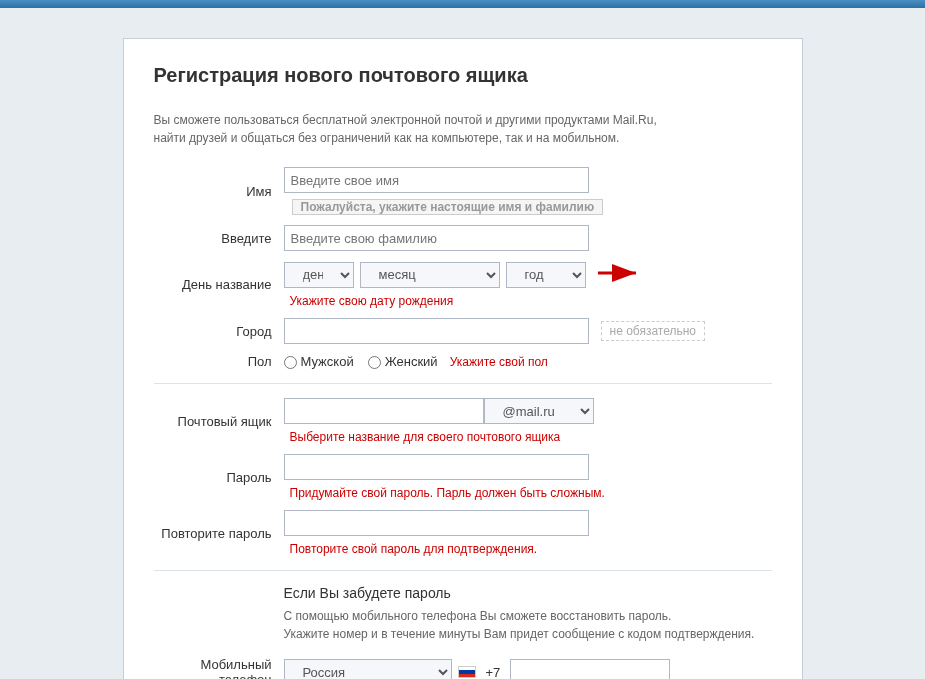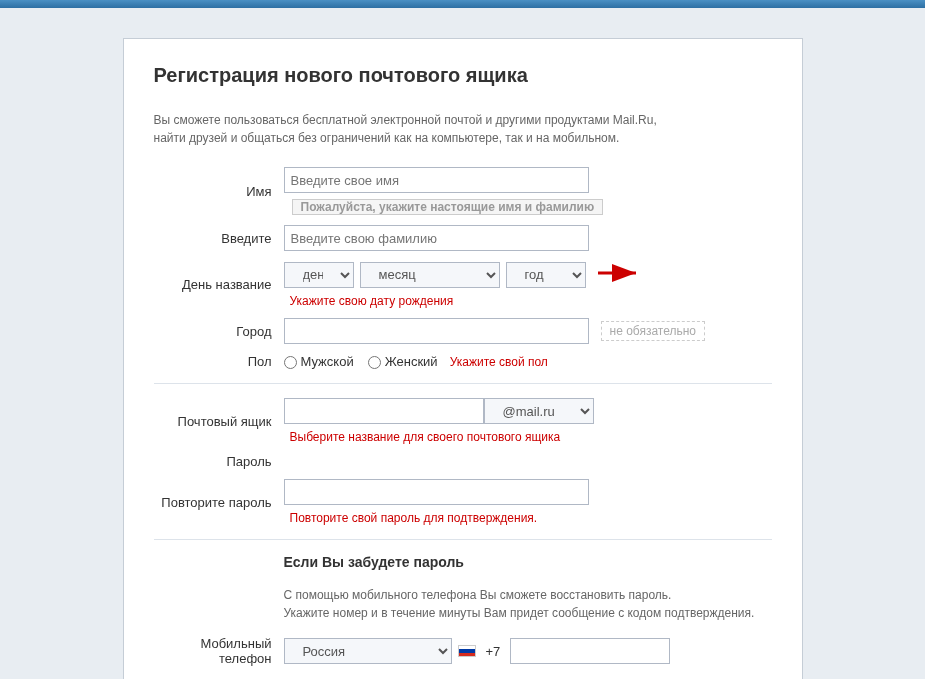--- a/index.html
+++ b/index.html
@@ -118,23 +118,23 @@
       font-size: 13px;
       color: #333;
     }
     .divider {
       height: 1px;
       background: #dde3ea;
       margin: 14px 0;
     }
     .section-title {
       font-size: 14px;
-      font-weight: bold;
-      color: #333;
-      margin-bottom: 16px;
+      font-weight: normal;
+      color: #333;
+      margin-bottom: 6px;
       margin-left: 130px;
     }
     .section-desc {
       font-size: 12px;
       color: #666;
       margin-left: 130px;
       margin-bottom: 14px;
       line-height: 1.5;
     }
     .flag-icon {
@@ -251,20 +251,24 @@
               <option>@mail.ru</option>
             </select>
           </div>
         </div>
         <span class="error-msg">Выберите название для своего почтового ящика</span>
       </div>
     </div>
 
     <div class="form-row">
       <div class="form-label">Пароль</div>
+      <div class="form-field">
+        <input type="password" class="input-password" style="">
+        <span class="error-msg">Придумайте свой пароль. Парль должен быть сложным.</span>
+      </div>
     </div>
 
     <div class="form-row">
       <div class="form-label">Повторите пароль</div>
       <div class="form-field">
         <input type="password" class="input-password" style="">
         <span class="error-msg">Повторите свой пароль для подтверждения.</span>
       </div>
     </div>
 

